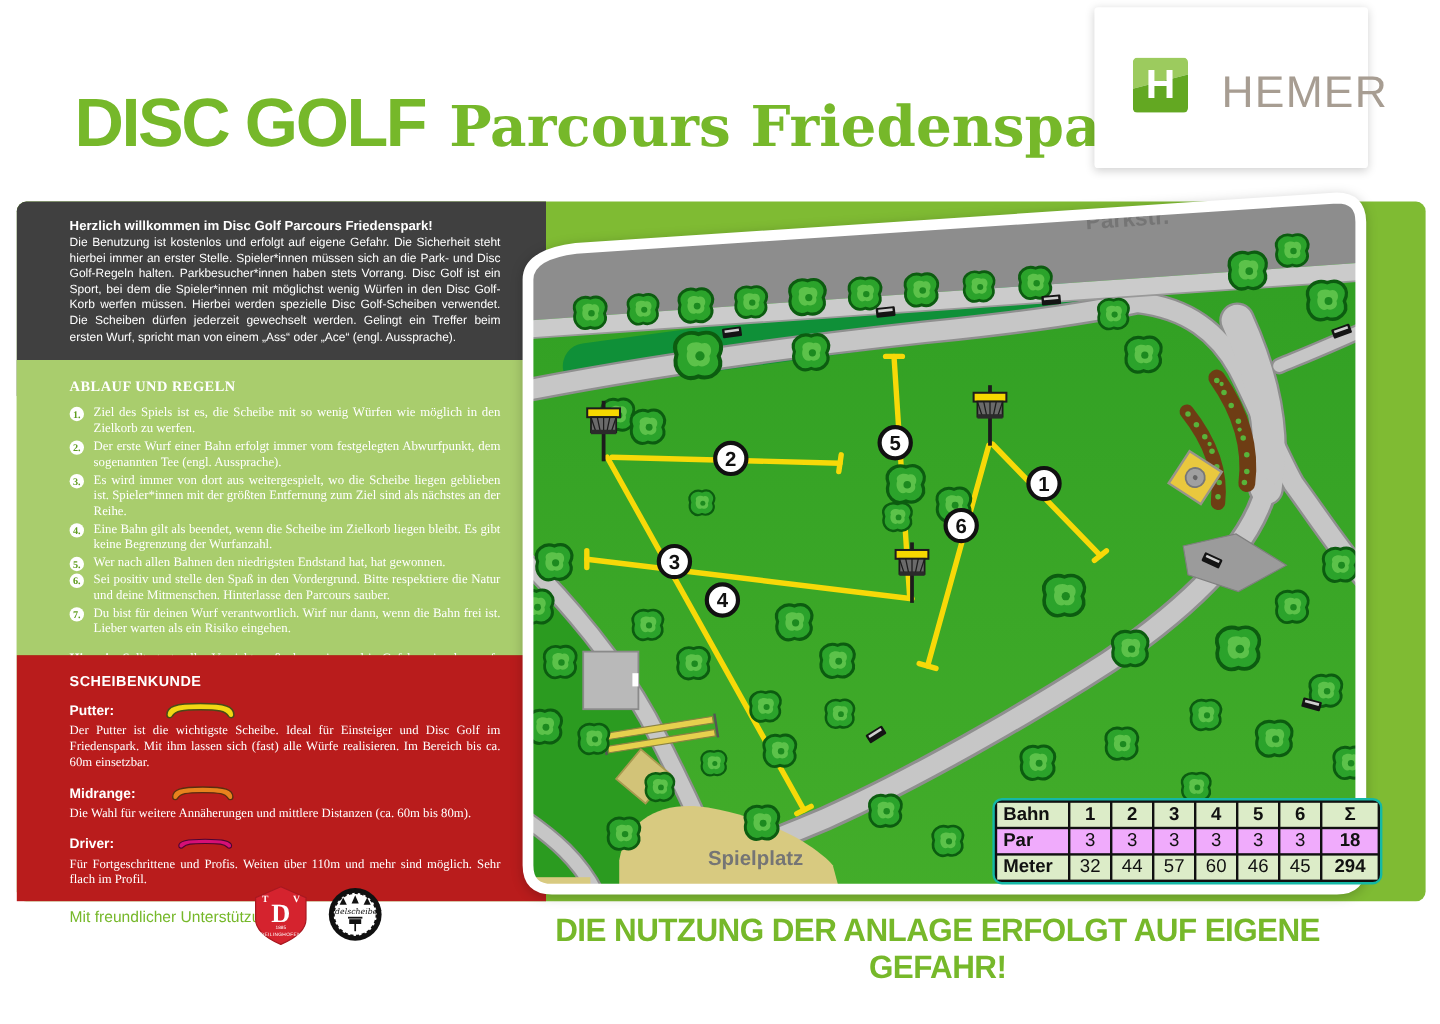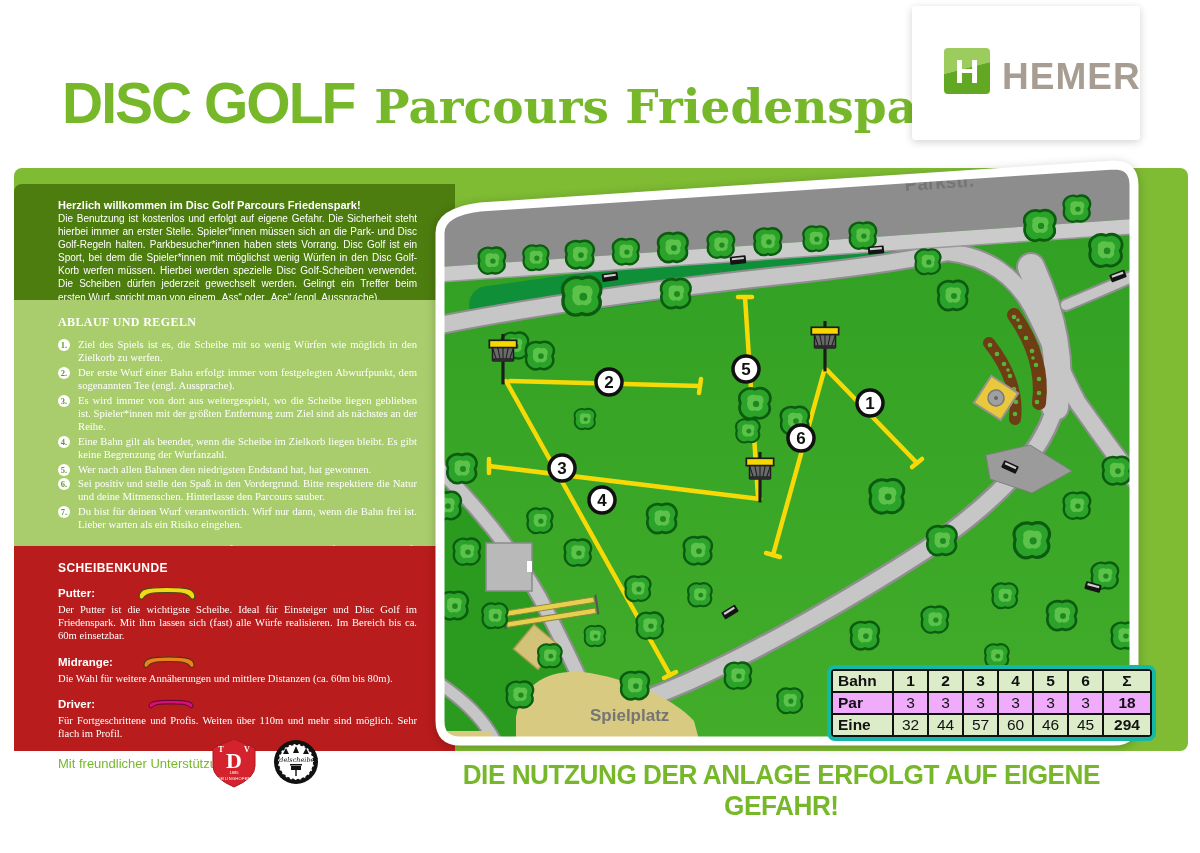--- a/index.html
+++ b/index.html
@@ -9,25 +9,25 @@
   #title-row{position:absolute;left:62px;top:70px;white-space:nowrap;}
   #title-main{font-size:57px;font-weight:bold;color:#76b82a;letter-spacing:-2px;
               font-family:"Liberation Sans",sans-serif;}
   #title-sub{font-size:47px;color:#76b82a;margin-left:20px;font-weight:600;
              font-family:"DejaVu Serif","Liberation Serif",serif;}
   #hemer-card{position:absolute;left:912px;top:6px;width:228px;height:134px;background:#fff;
               box-shadow:0 2px 8px rgba(0,0,0,.18);border-radius:3px;}
   #hemer-icon{position:absolute;left:32px;top:42px;width:46px;height:46px;border-radius:4px;overflow:hidden;}
   #hemer-letter{position:absolute;left:0;top:0;width:100%;height:100%;color:#fff;font-weight:bold;
                 font-size:34px;text-align:center;line-height:46px;}
-  #hemer-name{position:absolute;left:90px;top:50px;font-size:37px;font-weight:bold;color:#a79d92;letter-spacing:1px;text-align:center;}
+  #hemer-name{position:absolute;left:106px;top:50px;font-size:37px;font-weight:normal;color:#a79d92;letter-spacing:1px;text-align:center;}
   
   #panel{position:absolute;left:14px;top:168px;width:1174px;height:583px;background:#7fbb33;border-radius:8px;}
   .sec{position:absolute;left:0;width:441px;color:#fff;}
-  #sec-welcome{top:16px;height:162px;background:#4d7c0f;border-radius:8px 0 0 0;}
+  #sec-welcome{top:0;height:162px;background:#404040;border-radius:8px 0 0 0;}
   #sec-rules{top:132px;height:246px;background:#a9cd6d;font-family:Liberation Serif, serif;}
   #sec-discs{top:378px;height:205px;background:#b91c1c;}
   .sec-inner{padding:15px 38px 0 44px;}
   .sec h3{margin:0 0 8px 0;font-size:12px;letter-spacing:.4px;}
   .welcome-head{font-weight:bold;font-size:11px;margin:0 0 1px 0;}
   .body-text{font-size:10px;line-height:13.1px;text-align:justify;margin:0;}
   ol.rules{list-style:none;margin:8px 0 0 0;padding:0;font-size:10.7px;line-height:13.4px;}
   ol.rules li{position:relative;padding-left:20px;margin-bottom:1px;text-align:justify;}
   .rnum{position:absolute;left:0;top:1px;width:12px;height:12px;background:#fff;border-radius:50%;
         color:#5f9c1f;font-size:8.5px;font-weight:bold;text-align:center;line-height:12px;}
@@ -36,21 +36,21 @@
   .disc-row{margin-bottom:9px;}
   .disc-label{font-weight:bold;font-size:11.5px;display:inline-block;min-width:62px;}
   .disc-icon{vertical-align:middle;margin-left:12px;}
   .disc-desc{font-size:10.6px;line-height:13.2px;text-align:justify;margin:2px 0 0 0;font-family:Liberation Serif, serif;}
   
   #map-svg{position:absolute;left:430px;top:155px;filter:drop-shadow(0 2px 5px rgba(0,0,0,.22));}
   .holetxt{font-size:17px;font-weight:bold;fill:#111;text-anchor:middle;}
   .maplabel{font-weight:bold;fill:#757575;}
   
   #score-table{position:absolute;left:827px;top:665px;border-collapse:separate;border-spacing:2px;
-               background:#101010;border:4px solid #14b8a6;border-radius:8px;}
+               background:#101010;border:2px solid #14b8a6;border-radius:8px;}
   #score-table th,#score-table td{font-size:15.5px;color:#111;text-align:center;padding:0 2px;height:20px;}
   #score-table th{text-align:left;padding-left:5px;font-weight:bold;width:52px;}
   #score-table td{width:29px;}
   #score-table td:last-child{width:42px;}
   .row-pale th,.row-pale td{background:#dcecc8;}
   .row-green th,.row-green td{background:#f0abfc;margin-top:18px;}
   .b{font-weight:bold;}
   
   #support-label{position:absolute;left:58px;top:756px;font-size:13px;color:#76b82a;}
   #logo-shield{position:absolute;left:210px;top:736px;}
@@ -365,21 +365,21 @@
       <th>Par</th>
       <td>3</td>
       <td>3</td>
       <td>3</td>
       <td>3</td>
       <td>3</td>
       <td>3</td>
       <td class="b">18</td>
     </tr>
     <tr class="row-pale">
-      <th>Eine</th>
+      <th>Meter</th>
       <td>32</td>
       <td>44</td>
       <td>57</td>
       <td>60</td>
       <td>46</td>
       <td>45</td>
       <td class="b">294</td>
     </tr>
   </tbody>
     </table>

